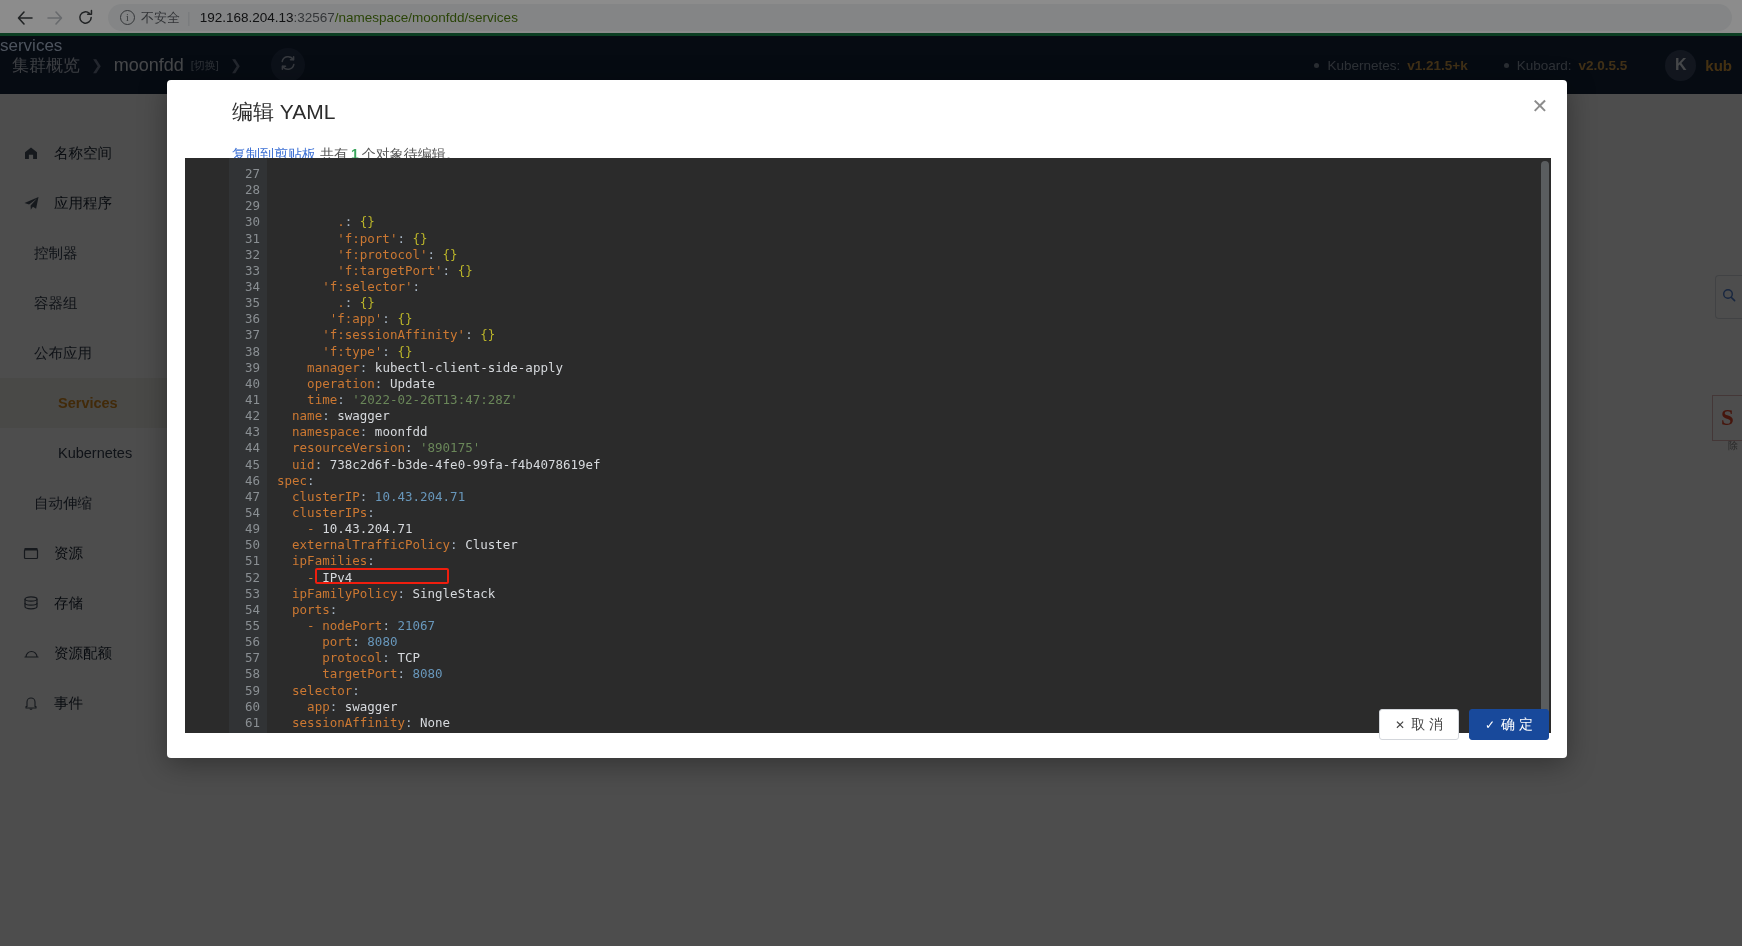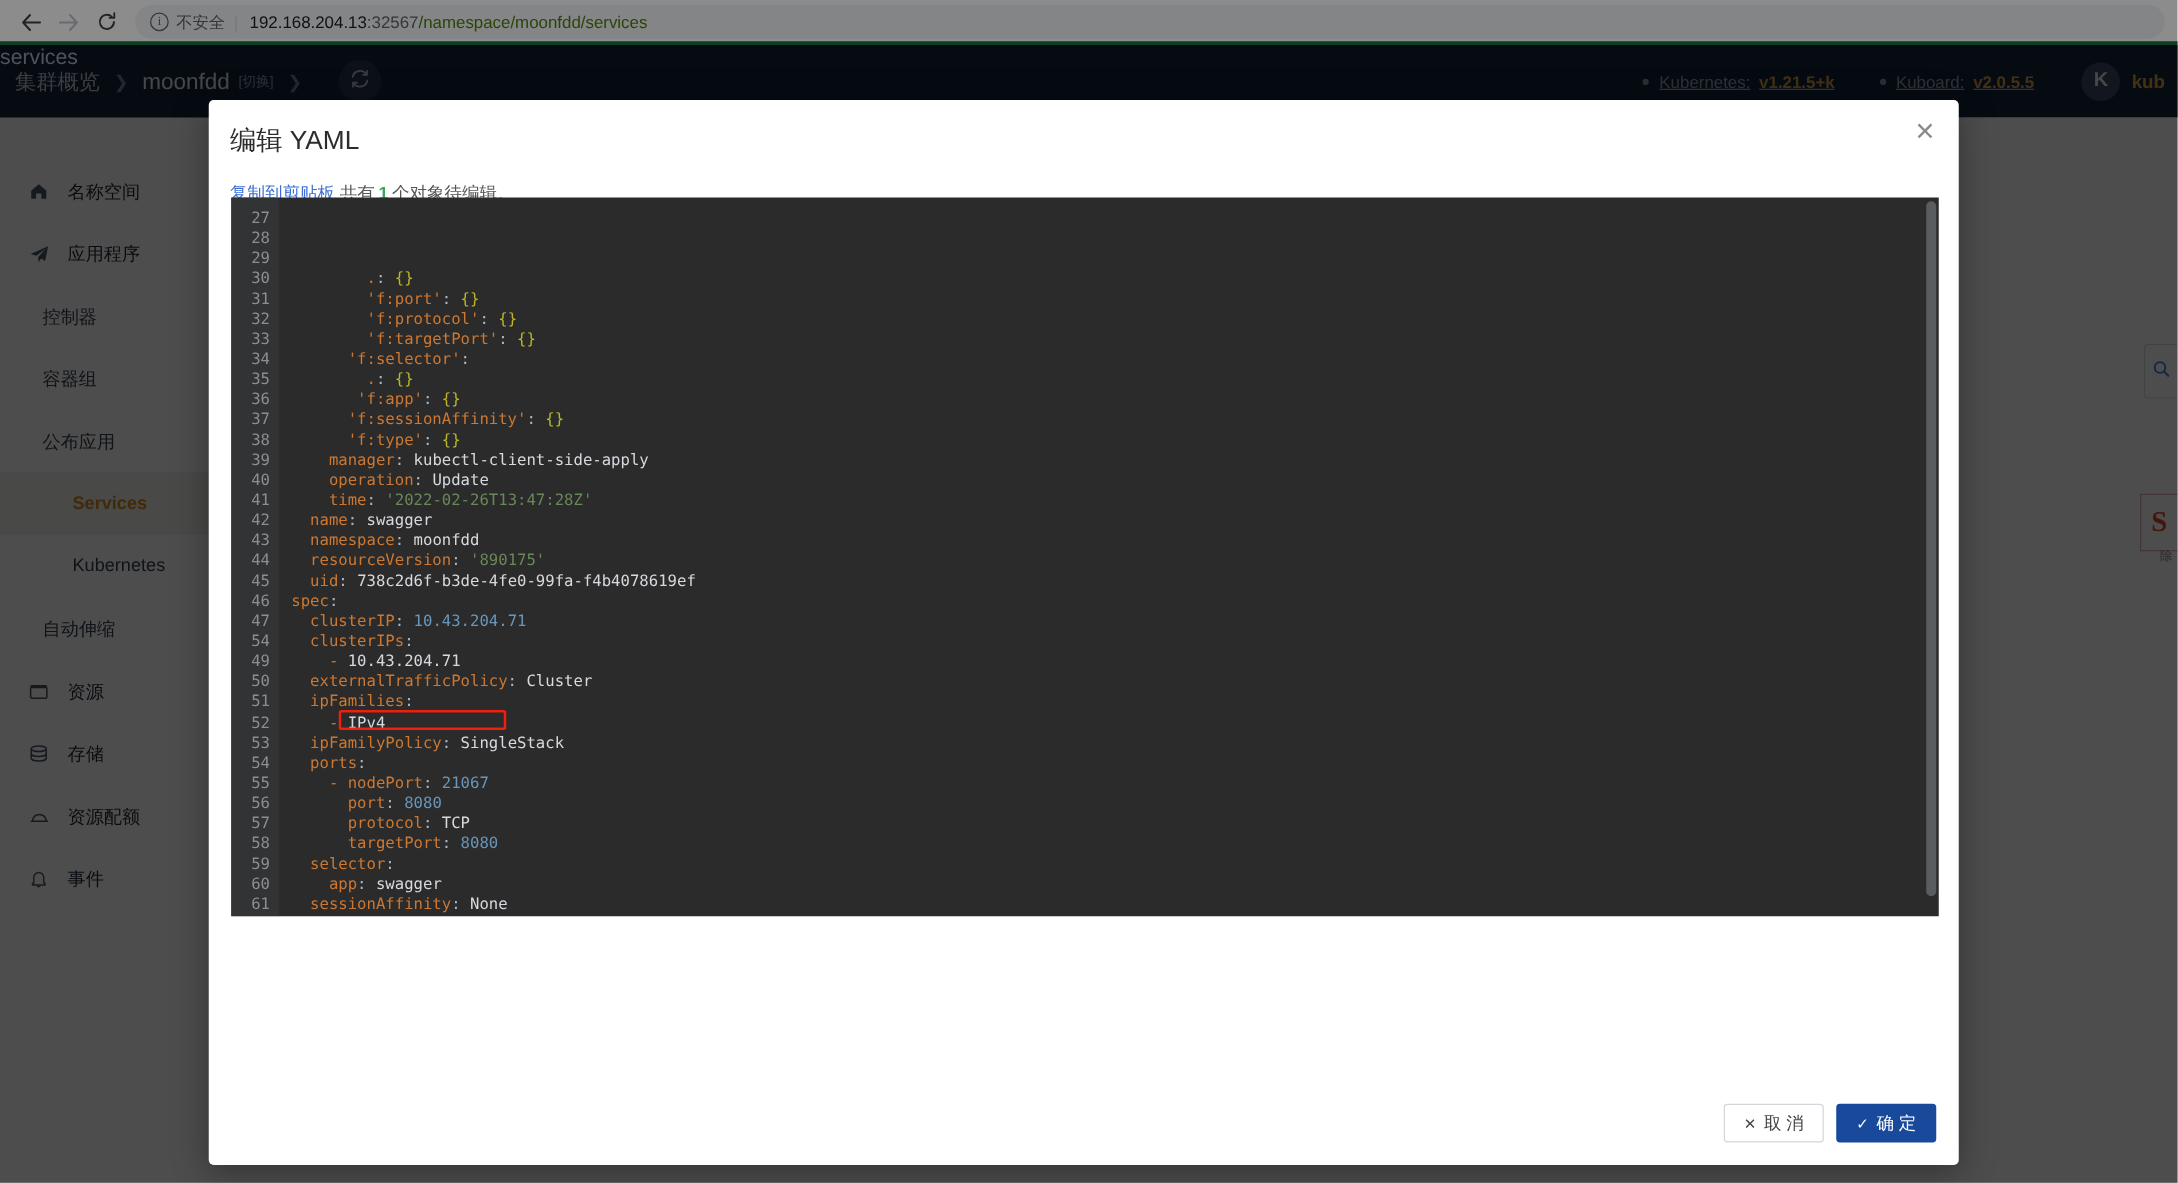--- a/index.html
+++ b/index.html
@@ -84,21 +84,21 @@
     background: #2a3a56;
     margin-left: 18px;
     display: flex; align-items: center; justify-content: center;
     color: #b8c2d2;
   }
   .topbar-right {
     margin-left: auto; display: flex; align-items: center;
     padding-right: 10px;
     font-size: 13.5px;
   }
-  .ver-item { display: flex; align-items: center; margin-left: 36px; color: #9aa6b6; text-decoration: underline; }
+  .ver-item { display: flex; align-items: center; margin-left: 36px; color: #9aa6b6; }
   .ver-dot { width: 5px; height: 5px; border-radius: 50%; background: #8d99ab; margin-right: 8px; }
   .ver-val { color: #d8a14a; font-weight: bold; margin-left: 7px; }
   .avatar-k {
     width: 31px; height: 31px; border-radius: 50%;
     background: #3c4c66; color: #e6ebf2;
     display: flex; align-items: center; justify-content: center;
     font-size: 16px; font-weight: bold;
     margin-left: 38px;
   }
   .user-name { color: #e3a33c; font-weight: bold; margin-left: 9px; font-size: 15px; }
@@ -170,25 +170,26 @@
     position: absolute; top: 440px; right: 1px;
     width: 16px; font-size: 10px; color: #8a8a8a; text-align: center;
     line-height: 11px;
     z-index: 30;
   }
 
   
   .modal {
     position: absolute;
     top: 80px; left: 167px;
-    width: 1400px; height: 852px;
+    width: 1400px; height: 678px;
     background: #ffffff;
     border-radius: 4px;
     box-shadow: 0 6px 28px rgba(0,0,0,0.35);
     z-index: 60;
+    padding-left: 48px;
   }
   .modal-head {
     position: relative;
     height: 58px;
     padding: 18px 0 0 17px;
   }
   .modal-title {
     font-size: 21px; color: #2c2c2c; font-weight: normal;
   }
   .modal-close {
@@ -217,20 +218,21 @@
     line-height: 16.15px;
   }
   .gutter {
     width: 38px;
     background: #313335;
     color: #8a8f93;
     text-align: right;
     padding: 8px 7px 0 0;
     flex: 0 0 auto;
     user-select: none;
+    margin-left: 44px;
   }
   .gutter div { height: 16.15px; }
   .code {
     flex: 1 1 auto;
     padding: 8px 0 0 10px;
     white-space: pre;
     color: #cfd2d6;
     position: relative;
   }
   .code div { height: 16.15px; }

